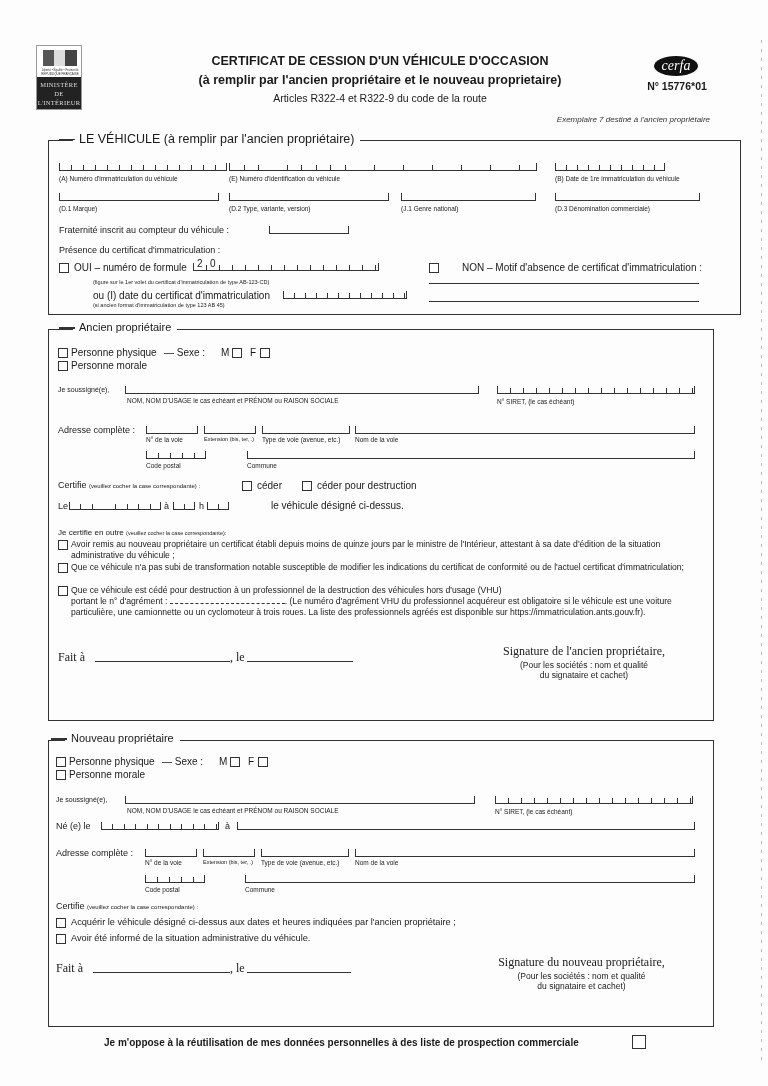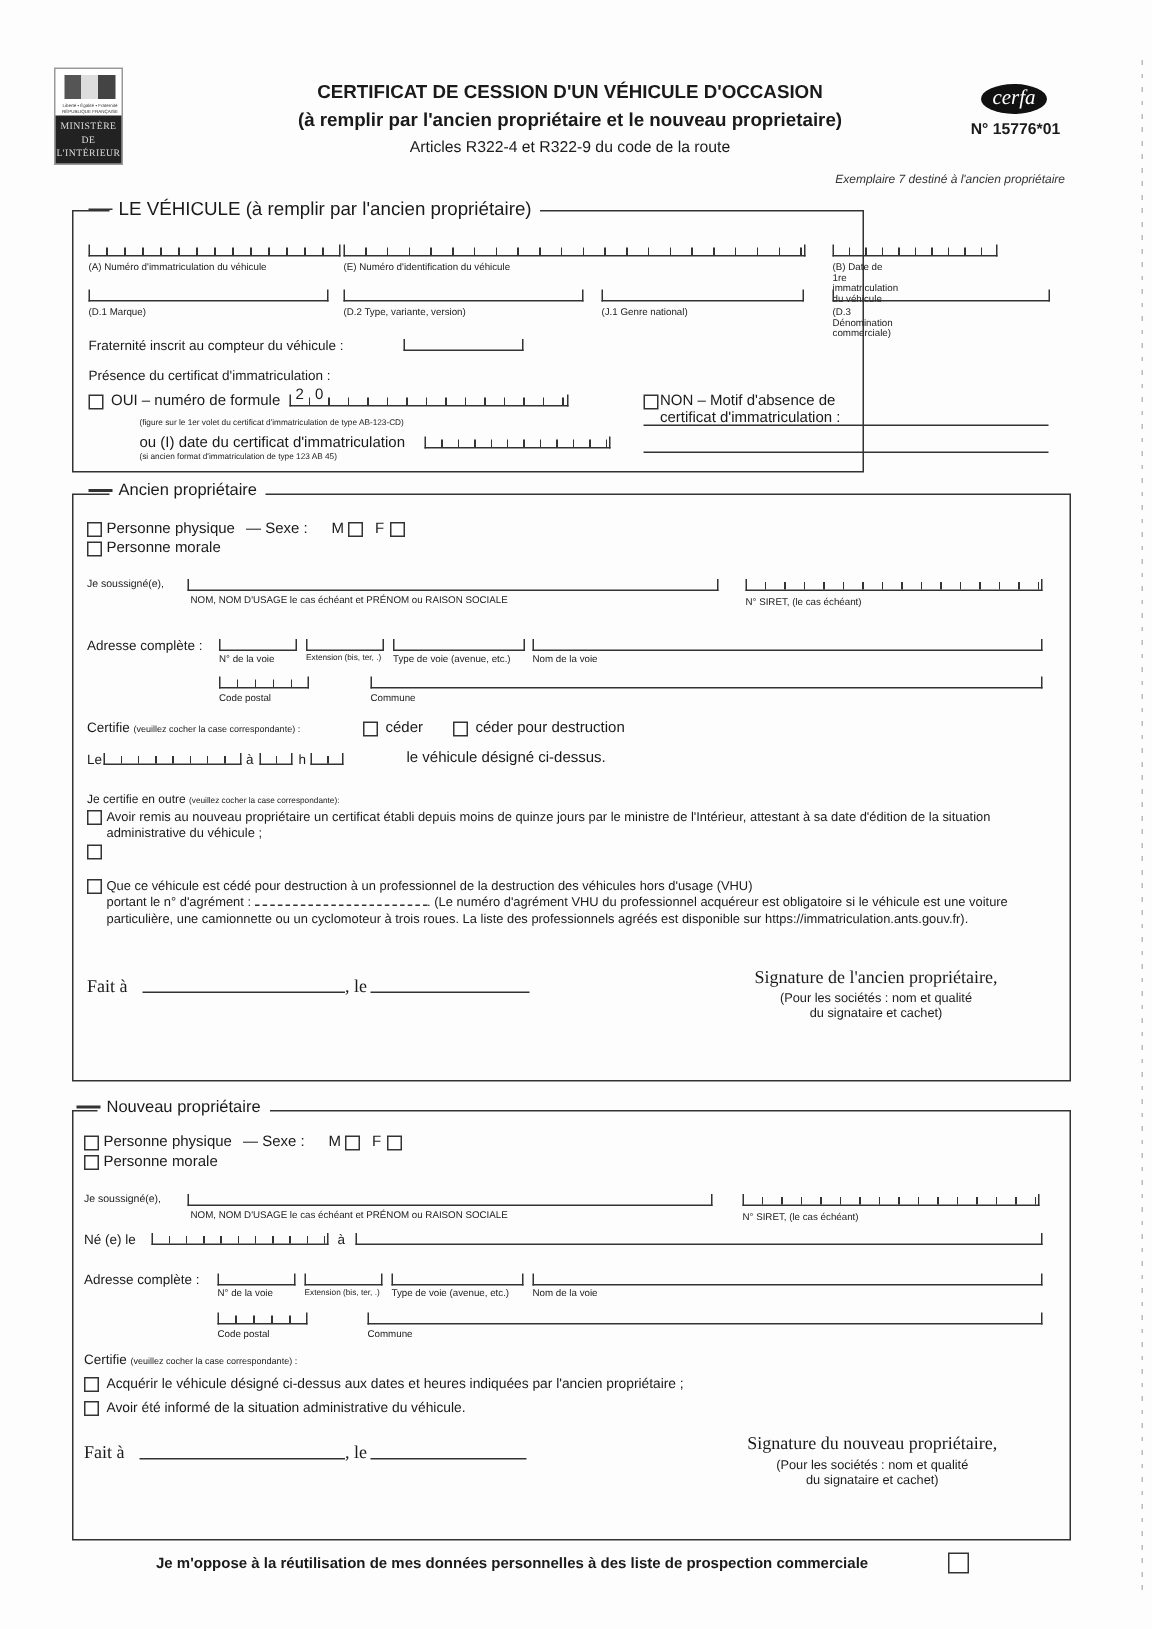--- a/index.html
+++ b/index.html
@@ -62,21 +62,21 @@
     <div>L'INTÉRIEUR</div>
   </div>
 </div>
 <div class="abs title">CERTIFICAT DE CESSION D'UN VÉHICULE D'OCCASION</div>
 <div class="abs subtitle">(à remplir par l'ancien propriétaire et le nouveau proprietaire)</div>
 <div class="abs articles">Articles R322-4 et R322-9 du code de la route</div>
 <div class="abs cerfa">cerfa</div>
 <div class="abs cerfa-num">N° 15776*01</div>
 <div class="abs exemplaire">Exemplaire 7 destiné à l'ancien propriétaire</div>
 
-<div class="box" style="left:48px; top:140px; width:528px; height:175px;">
+<div class="box" style="left:48px; top:140px; width:693px; height:175px;">
   <div class="box-title" style="font-size:12.5px; left:24px;">LE VÉHICULE (à remplir par l'ancien propriétaire)</div>
 
   <div class="comb ticks" style="--cell:12px; left:10px; top:22px; width:168px;"></div>
   <div class="abs small" style="left:10px; top:34px;">(A) Numéro d'immatriculation du véhicule</div>
 
   <div class="comb ticks" style="--cell:14.5px; left:180px; top:22px; width:308px;"></div>
   <div class="abs small" style="left:180px; top:34px;">(E) Numéro d'identification du véhicule</div>
 
   <div class="comb ticks" style="--cell:11px; left:506px; top:22px; width:110px;"></div>
   <div class="abs small" style="left:506px; top:34px;">(B) Date de 1re immatriculation du véhicule</div>
@@ -103,21 +103,21 @@
   <div class="comb ticks" style="--cell:13px; left:144px; top:122px; width:186px;"></div>
   <div class="abs t10" style="left:148px; top:117px;">2</div>
   <div class="abs t10" style="left:161px; top:117px;">0</div>
   <div class="abs small" style="left:44px; top:138px; font-size:5.5px;">(figure sur le 1er volet du certificat d'immatriculation de type AB-123-CD)</div>
 
   <div class="abs t10" style="left:44px; top:149px;">ou (I) date du certificat d'immatriculation</div>
   <div class="comb ticks" style="--cell:11px; left:234px; top:150px; width:124px;"></div>
   <div class="abs small" style="left:44px; top:161px; font-size:5.5px;">(si ancien format d'immatriculation de type 123 AB 45)</div>
 
   <div class="cb" style="left:380px; top:122px;"></div>
-  <div class="abs t10" style="left:379px; top:121px;padding-left:12px;">NON – Motif d'absence de certificat d'immatriculation :</div>
+  <div class="abs t10" style="left:401px; top:121px;padding-left:12px;">NON – Motif d'absence de certificat d'immatriculation :</div>
   <div class="uline" style="left:380px; top:142px; width:270px;"></div>
   <div class="uline" style="left:380px; top:160px; width:270px;"></div>
 </div>
 
 <div class="box" style="left:48px; top:329px; width:666px; height:392px;">
   <div class="box-title" style="left:24px;">Ancien propriétaire</div>
 
   <div class="cb" style="left:9px; top:18px;"></div>
   <div class="abs t10" style="left:22px; top:17px;">Personne physique</div>
   <div class="abs t10" style="left:115px; top:17px;">— Sexe :</div>
@@ -169,20 +169,21 @@
 
   <div class="abs t9" style="left:9px; top:198px; font-size:8px;">
     <span>Je certifie en outre</span>
     <span style="font-size:5.5px;">(veuillez cocher la case correspondante):</span>
   </div>
 
   <div class="cb" style="left:9px; top:210px;"></div>
   <div class="abs" style="left:22px; top:209px; width:620px; font-size:8.6px; line-height:11px;">Avoir remis au nouveau propriétaire un certificat établi depuis moins de quinze jours par le ministre de l'Intérieur, attestant à sa date d'édition de la situation administrative du véhicule ;</div>
 
   <div class="cb" style="left:9px; top:233px;"></div>
+  <div class="abs" style="left:22px; top:232px; width:630px; font-size:8.6px; line-height:11px;">Que ce véhicule n'a pas subi de transformation notable susceptible de modifier les indications du certificat de conformité ou de l'actuel certificat d'immatriculation;</div>
 
   <div class="cb" style="left:9px; top:256px;"></div>
   <div class="abs" style="left:22px; top:266px; width:630px; font-size:8.6px; line-height:11px;">
     <span>portant le n° d'agrément :</span>
     <span style="display:inline-block; width:115px; border-bottom:1px dashed #333; height:8px;"></span><span>. (Le numéro d'agrément VHU du professionnel acquéreur est obligatoire si le véhicule est une voiture particulière, une camionnette ou un cyclomoteur à trois roues. La liste des professionnels agréés est disponible sur https://immatriculation.ants.gouv.fr).</span>
   </div>
   <div class="abs" style="left:22px; top:255px; width:630px; font-size:8.6px; line-height:11px;">Que ce véhicule est cédé pour destruction à un professionnel de la destruction des véhicules hors d'usage (VHU)</div>
 
   <div class="abs t12" style="left:9px; top:320px;">Fait à</div>
   <div class="uline" style="left:46px; top:331px; width:135px;"></div>

